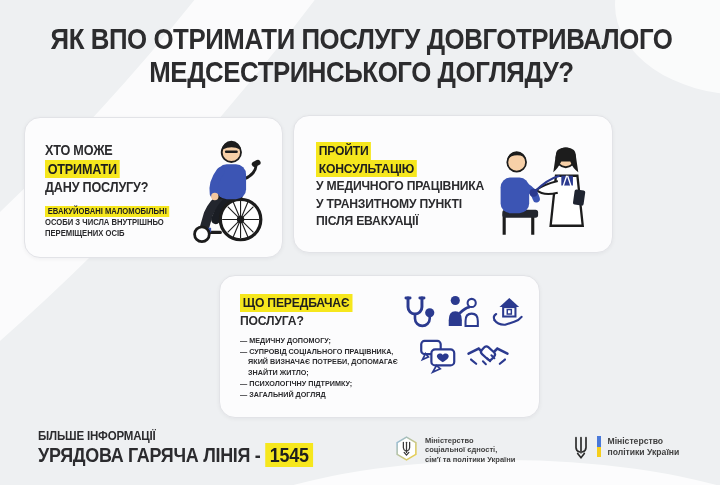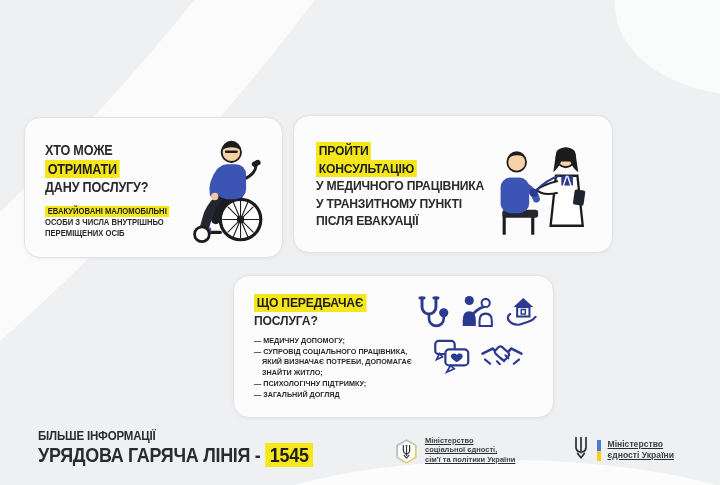--- a/index.html
+++ b/index.html
@@ -13,55 +13,61 @@
   html,body{width:720px;height:485px;}
   body{font-family:"Liberation Sans",sans-serif;background:#eef0f2;}
   .canvas{position:relative;width:720px;height:485px;background:#eef0f2;overflow:hidden;color:var(--text-dark);}
   .bg{position:absolute;left:0;top:0;z-index:0;}
   .title{position:absolute;left:0;top:22px;width:720px;text-align:center;z-index:2;}
   .title-inner{display:inline-block;transform:scaleX(.86);transform-origin:50% 0;font-weight:700;font-size:30px;line-height:33px;letter-spacing:-.5px;color:#2c2c2e;white-space:nowrap;}
   .card{position:absolute;background:#fcfcfd;border:1px solid #e2e3e7;border-radius:16px;box-shadow:0 1px 4px rgba(20,20,40,.05);z-index:2;}
   .card-who{left:24px;top:117px;width:259px;height:141px;}
   .card-consult{left:293px;top:115px;width:320px;height:138px;}
   .card-referral{left:24px;top:275px;width:186px;height:143px;}
-  .card-service{left:233px;top:275px;width:321px;height:143px;}
+  .card-service{left:219px;top:275px;width:321px;height:143px;}
   .card-text{position:absolute;transform:scaleX(.9);transform-origin:0 0;white-space:nowrap;}
   .h14{font-weight:700;font-size:14px;line-height:18.5px;letter-spacing:-.2px;}
   .h13{font-weight:700;font-size:13.5px;line-height:17.5px;letter-spacing:-.2px;}
   .sub{margin-top:9px;font-weight:700;font-size:8.5px;line-height:11px;}
   .note{margin-top:5px;font-weight:700;font-size:8px;line-height:11px;}
   .hl{background:var(--accent-yellow);display:inline-block;padding:0 3px;color:#1e1e1e;}
   .list{margin-top:7px;font-weight:700;font-size:8px;line-height:10.2px;white-space:normal;width:185px;}
   .list-item{padding-left:9px;text-indent:-9px;margin-bottom:1px;}
   .illus{position:absolute;z-index:1;}
   .icons{position:absolute;right:12px;top:16px;width:128px;z-index:1;}
   .icon-row{display:flex;justify-content:center;gap:5px;}
   .icon-row+.icon-row{margin-top:4px;}
   .footer-more{position:absolute;left:38px;top:429px;font-weight:700;font-size:12.5px;letter-spacing:-.2px;z-index:2;transform:scaleX(.92);transform-origin:0 0;}
   .footer-hotline{position:absolute;left:38px;top:443px;font-weight:700;font-size:19.5px;line-height:24px;letter-spacing:-.3px;z-index:2;transform:scaleX(.92);transform-origin:0 0;white-space:nowrap;}
   .footer-hotline .hl{padding:0 5px;}
-  .logo{position:absolute;display:flex;align-items:flex-end;z-index:2;text-decoration:underline;}
+  .logo{position:absolute;display:flex;align-items:flex-start;z-index:2;}
   .logo-social{left:395px;top:436px;}
   .logo-culture{left:571px;top:436px;}
   .logo-text{font-weight:700;color:#414141;}
   .logo-social .logo-text{margin-left:7px;font-size:7.5px;line-height:9.3px;}
   .logo-culture .logo-text{margin-left:7px;font-size:8.6px;line-height:11px;}
   .flag-bar{width:3.5px;height:21px;margin-left:6px;background:linear-gradient(#4a79d9 0 50%,#f6ce1c 50% 100%);}
 </style>
 </head>
 <body>
 
 <div class="canvas">
 
   <svg class="bg" width="720" height="485" viewBox="0 0 720 485">
     <path d="M300 -60 Q140 160 -60 330" stroke="#ffffff" stroke-width="95" fill="none" opacity="0.75"></path>
     <ellipse cx="505" cy="575" rx="340" ry="115" fill="#ffffff" opacity="0.8"></ellipse>
     <ellipse cx="745" cy="5" rx="130" ry="90" fill="#ffffff" opacity="0.7"></ellipse>
   </svg>
 
+  <div class="title">
+    <div class="title-inner">
+      <div>ЯК ВПО ОТРИМАТИ ПОСЛУГУ ДОВГОТРИВАЛОГО</div>
+      <div>МЕДСЕСТРИНСЬКОГО ДОГЛЯДУ?</div>
+    </div>
+  </div>
 
   <section class="card card-consult">
     <div class="card-text" style="left:22px;top:26px;">
       <div class="h13"><span class="hl">ПРОЙТИ</span></div>
       <div class="h13"><span class="hl">КОНСУЛЬТАЦІЮ</span></div>
       <div class="h13">У МЕДИЧНОГО ПРАЦІВНИКА</div>
       <div class="h13">У ТРАНЗИТНОМУ ПУНКТІ</div>
       <div class="h13">ПІСЛЯ ЕВАКУАЦІЇ</div>
     </div>
     <svg class="illus" style="right:14px;bottom:12px;" width="118" height="100" viewBox="0 0 130 112">
@@ -207,17 +213,17 @@
       <g stroke="#2b2b2b" stroke-width="2" fill="none" stroke-linecap="round">
         <path d="M6 2 v12 a5 5.5 0 0 0 4 5"></path>
         <path d="M18 2 v12 a5 5.5 0 0 1 -4 5"></path>
         <path d="M12 2 v18"></path>
         <path d="M8 21 l4 5 4 -5"></path>
       </g>
     </svg>
     <div class="flag-bar"></div>
     <div class="logo-text">
       <div>Міністерство</div>
-      <div>єдності України</div>
+      <div>політики України</div>
     </div>
   </div>
 
 </div>
 
 </body></html>

